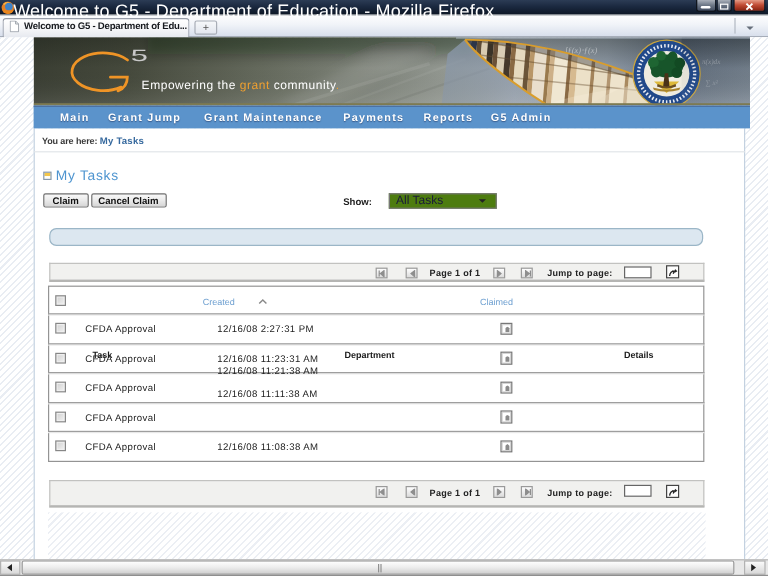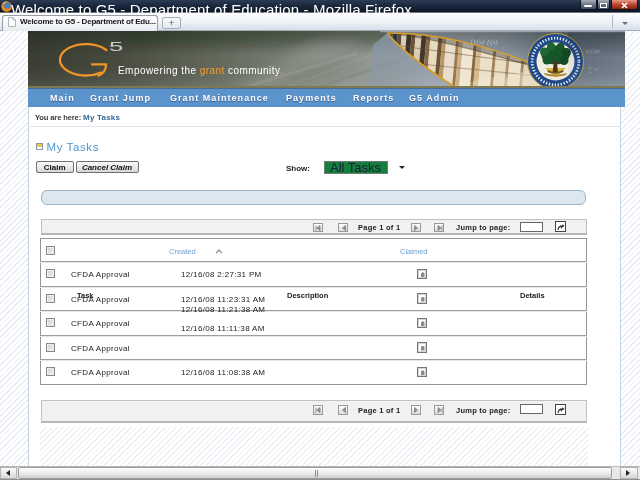--- a/index.html
+++ b/index.html
@@ -45,24 +45,24 @@
   text-shadow:0 1px 1px rgba(10,20,60,0.45);}
 #crumb{left:35px;top:113px;font-size:7.5px;font-weight:bold;color:#3a3a3a;white-space:nowrap;letter-spacing:-0.1px;}
 #crumb b{color:#36699e;font-size:8px;letter-spacing:0.2px;}
 #hicon{left:36px;top:143px;width:7px;height:7px;box-sizing:border-box;
   border:1px solid #8899aa;background:linear-gradient(180deg,#f3c64a 0%,#f3c64a 55%,#fdfdf4 55%,#ffffff 100%);}
 #heading{left:46.5px;top:141px;font-size:11.5px;color:#4f95d0;letter-spacing:0.6px;}
 .btn{top:160.5px;height:12.5px;box-sizing:border-box;border:1px solid #707070;
   border-radius:2px;background:linear-gradient(180deg,#f8f8f8 0%,#ececec 45%,#d6d6d6 100%);
   font-size:8px;font-weight:bold;color:#111;text-align:center;line-height:11px;}
 #btnclaim{left:36px;width:37.5px;}
-#btncancel{left:75.5px;width:63px;font-style:italic;}
+#btncancel{left:75.5px;width:63px;}
 #showlbl{left:286px;top:164px;font-size:8px;font-weight:bold;color:#222;}
-#select{left:324px;top:160.5px;width:64px;height:13px;box-sizing:border-box;
-  border:1px solid #777;background:#15803d;font-size:13px;color:#1a1a3a;line-height:11px;}
+#select{left:324px;top:160.5px;width:90px;height:13px;box-sizing:border-box;
+  border:1px solid #777;background:#4d7c0f;font-size:10px;color:#1a1a3a;line-height:11px;}
 #select span{margin-left:5px;}
 #selarrow{left:398.5px;top:165.5px;width:0;height:0;border-left:3px solid transparent;
   border-right:3px solid transparent;border-top:3.5px solid #222;}
 #bluebar{left:41px;top:189.5px;width:545px;height:15.5px;box-sizing:border-box;
   background:#dce7f0;border:1px solid #9bb6c7;border-radius:6px;}
 
 .pagbar{left:40.5px;width:546.5px;box-sizing:border-box;background:#f1f1ef;
   border:1px solid #c2c2c0;border-bottom:2px solid #b5b5b3;}
 #pagtop{top:218.5px;height:16px;}
 #pagbot{top:399.5px;height:23.5px;}
@@ -283,21 +283,21 @@
 <div class="abs hline" style="top:310px"></div>
 <div class="abs hline" style="top:334.5px"></div>
 <div class="abs hline" style="top:359px"></div>
 
 <div class="abs cbx" style="left:46px;top:245.5px"></div>
 <div class="abs hdr" style="left:77px;top:246.5px">Task</div>
 <div class="abs hlink" style="left:169px;top:246.5px">Created</div>
 <svg class="abs" style="left:215px;top:248.5px" width="8" height="5" viewBox="0 0 8 5">
   <path d="M1,4 L4,1 L7,4" stroke="#8a8a8a" stroke-width="1.2" fill="none"></path>
 </svg>
-<div class="abs hdr" style="left:287px;top:246.5px">Description</div>
+<div class="abs hdr" style="left:287px;top:246.5px">Department</div>
 <div class="abs hlink" style="left:400px;top:246.5px">Claimed</div>
 <div class="abs hdr" style="left:520px;top:246.5px">Details</div>
 
 <div class="abs cbx" style="left:46px;top:269px"></div>
 <div class="abs cell" style="left:71px;top:270px">CFDA Approval</div>
 <div class="abs cell" style="left:181px;top:270px">12/16/08 2:27:31 PM</div>
 <div class="abs ric" style="left:417px;top:268.5px">
     <i></i>
   </div>
 <div class="abs cbx" style="left:46px;top:293.5px"></div>

